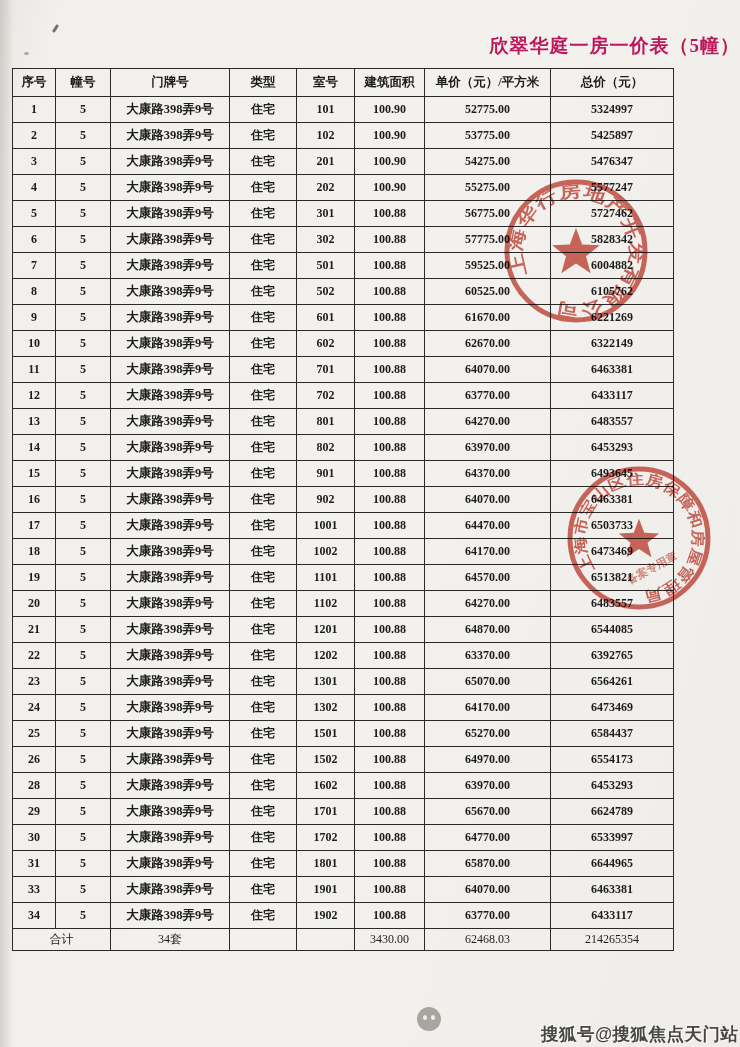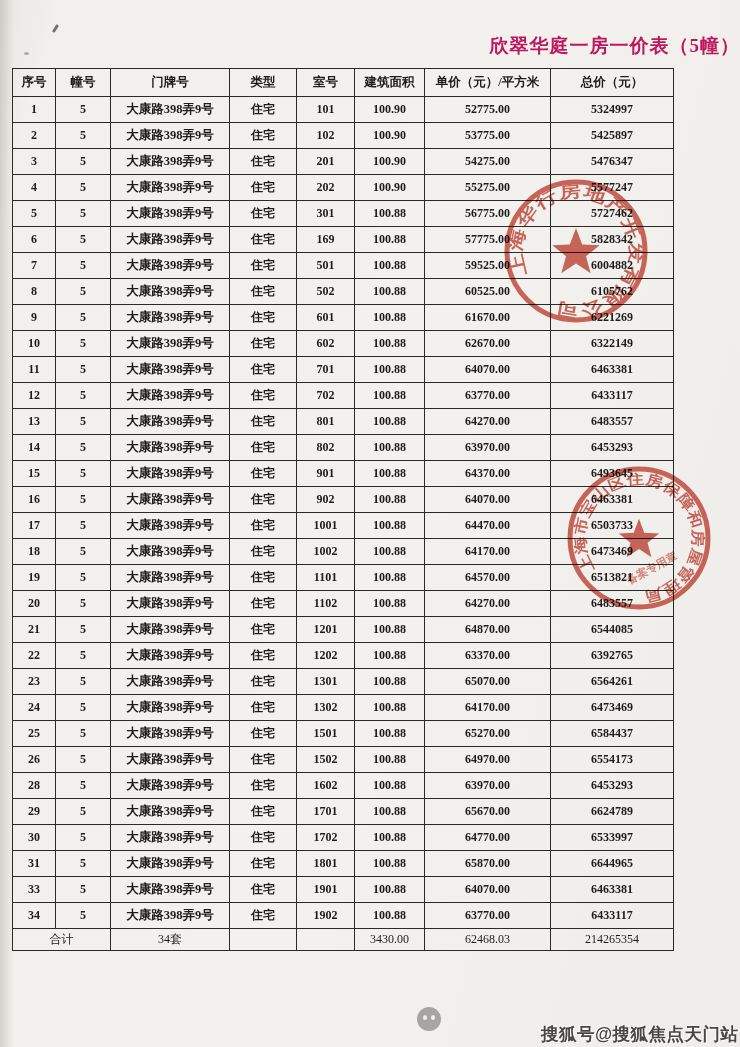--- a/index.html
+++ b/index.html
@@ -153,21 +153,21 @@
           <td>301</td>
           <td>100.88</td>
           <td>56775.00</td>
           <td>5727462</td>
         </tr>
         <tr>
           <td>6</td>
           <td>5</td>
           <td class="addr">大康路398弄9号</td>
           <td>住宅</td>
-          <td>169</td>
+          <td>302</td>
           <td>100.88</td>
           <td>57775.00</td>
           <td>5828342</td>
         </tr>
         <tr>
           <td>7</td>
           <td>5</td>
           <td class="addr">大康路398弄9号</td>
           <td>住宅</td>
           <td>501</td>

